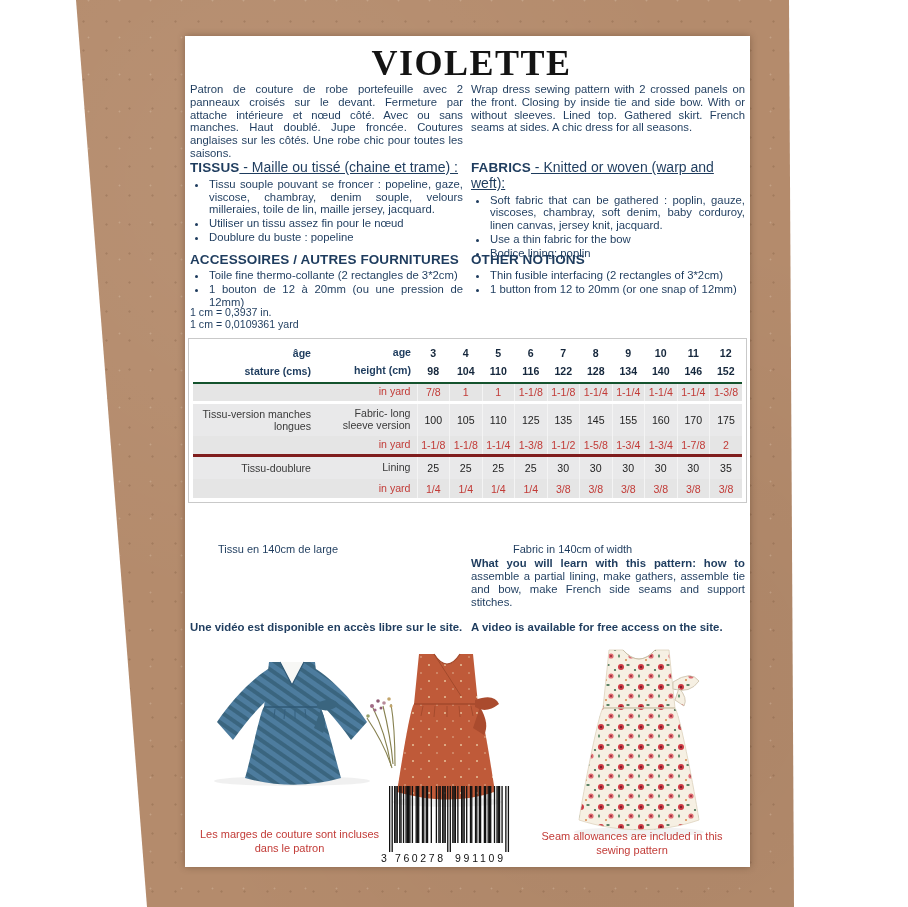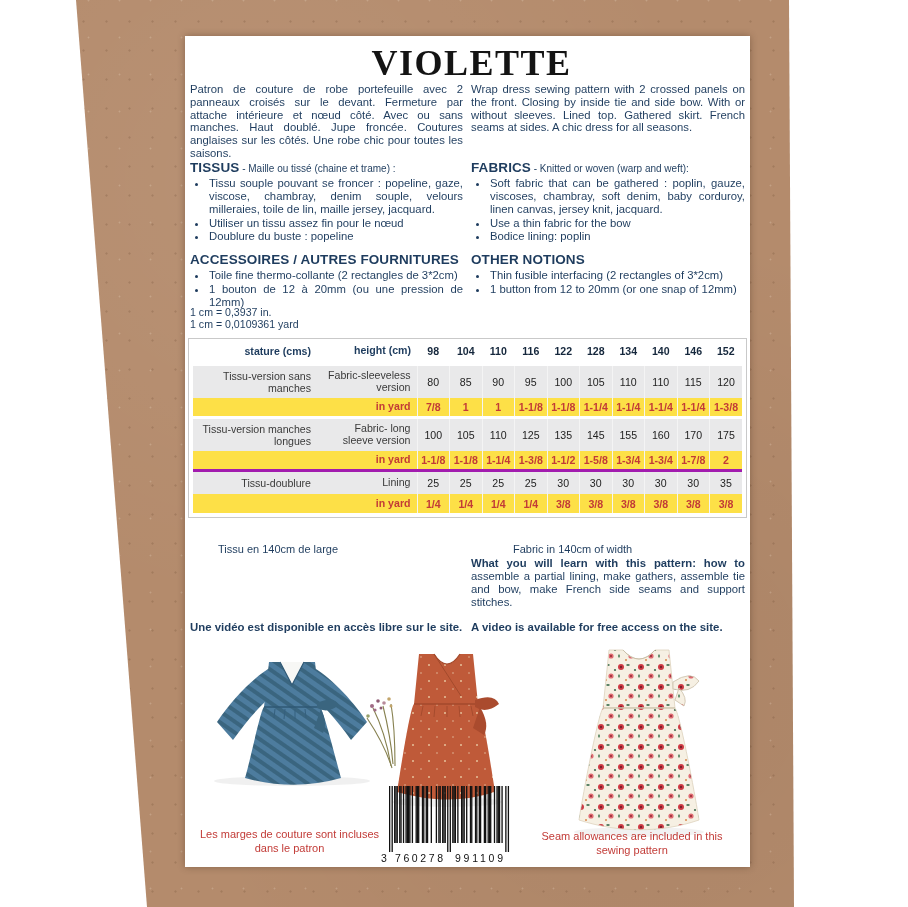--- a/index.html
+++ b/index.html
@@ -34,42 +34,42 @@
   .sec{position:absolute;color:var(--navy);font-size:11.3px;line-height:1.13;margin:0;}
   .intro{text-align:justify;}
   .fr-col{left:5px;width:273px;}
   .en-col{left:286px;width:274px;}
   .intro{top:47px;}
   .block ul{margin:2px 0 0 2px;padding-left:15px;}
   .block li{margin:0 0 1px 0;text-align:justify;padding-left:2px;}
   .block li::marker{font-size:9px;}
   .hline{margin-bottom:1px;}
   .h{font-weight:700;font-size:13.5px;letter-spacing:.1px;}
-  .hs{font-size:10px;}
+  .hs{font-size:14px;text-decoration:underline;}
   .materials{top:124px;}
   .notions{top:216px;}
   .conv{top:271px;left:5px;font-size:10.6px;line-height:1.12;color:var(--navy);}
   
   .table-wrap{
     position:absolute;left:3px;top:302px;width:559px;
     border:1px solid #c9c9c9;background:#fff;padding:4px 4px;
   }
   table{width:100%;border-collapse:collapse;font-size:10.6px;color:var(--dark);table-layout:fixed;}
   col.c-fr{width:128px;} col.c-en{width:96px;}
   th,td{padding:1px 3px;text-align:center;vertical-align:middle;font-weight:400;overflow:hidden;}
   th.lbl,td.lbl{text-align:right;padding-right:10px;color:#3a3a3a;}
   th.lbl2,td.lbl2{text-align:right;padding-right:6px;color:#3a3a3a;line-height:1.1;}
   thead th{color:var(--navy);font-weight:700;}
   thead th.num{color:#15273c;}
   thead tr.ages th{height:19px;}
   thead tr.heights th{height:21px;border-bottom:2px solid #14532d;padding-bottom:4px;}
   thead th.lbl,thead th.lbl2{color:var(--navy);}
   tbody tr.fabric td{background:#e9e9ea;height:34px;border-top:3px solid #fff;}
-  tbody tr.lining td{background:#e9e9ea;height:24px;border-top:3px solid #a21caf;}
-  tbody tr.yard td{height:19px;color:var(--red);font-weight:700;background:#fde047;}
+  tbody tr.lining td{background:#e9e9ea;height:24px;border-top:3px solid #7f1d1d;}
+  tbody tr.yard td{height:19px;color:var(--red);font-weight:400;background:#e5e5e5;}
   tbody td.num{border-left:1px solid rgba(0,0,0,.045);}
   
   .wnote{position:absolute;top:507px;font-size:11px;color:var(--navy);margin-left:28px;}
   .wnote-fr{left:5px;} .wnote-en{left:300px;}
   .learn{top:521px;text-align:justify;line-height:1.16;}
   .learn b{font-weight:700;}
   .video{top:585px;font-weight:700;font-size:11.4px;}
   
   .photo{position:absolute;}
   .img-blue{left:8px;top:610px;}
@@ -133,50 +133,50 @@
   </div>
 
   <div class="table-wrap">
     <table>
       <colgroup>
           <col class="c-fr">
           <col class="c-en">
           <col span="10">
         </colgroup>
       <thead>
+          <tr class="ages">
+            <th class="lbl">âge</th>
+            <th class="lbl2">age</th>
+            <th class="num">3</th>
+            <th class="num">4</th>
+            <th class="num">5</th>
+            <th class="num">6</th>
+            <th class="num">7</th>
+            <th class="num">8</th>
+            <th class="num">9</th>
+            <th class="num">10</th>
+            <th class="num">11</th>
+            <th class="num">12</th>
+          </tr>
           <tr class="heights">
             <th class="lbl">stature (cms)</th>
             <th class="lbl2">height (cm)</th>
             <th class="num">98</th>
             <th class="num">104</th>
             <th class="num">110</th>
             <th class="num">116</th>
             <th class="num">122</th>
             <th class="num">128</th>
             <th class="num">134</th>
             <th class="num">140</th>
             <th class="num">146</th>
             <th class="num">152</th>
           </tr>
         </thead>
       <tbody>
-          <tr class="fabric">
-            <td class="lbl">Tissu-version sans manches</td>
-            <td class="lbl2">Fabric-sleeveless version</td>
-            <td class="num">80</td>
-            <td class="num">85</td>
-            <td class="num">90</td>
-            <td class="num">95</td>
-            <td class="num">100</td>
-            <td class="num">105</td>
-            <td class="num">110</td>
-            <td class="num">110</td>
-            <td class="num">115</td>
-            <td class="num">120</td>
-          </tr>
           <tr class="yard">
             <td class="lbl"></td>
             <td class="lbl2">in yard</td>
             <td class="num">7/8</td>
             <td class="num">1</td>
             <td class="num">1</td>
             <td class="num">1-1/8</td>
             <td class="num">1-1/8</td>
             <td class="num">1-1/4</td>
             <td class="num">1-1/4</td>

